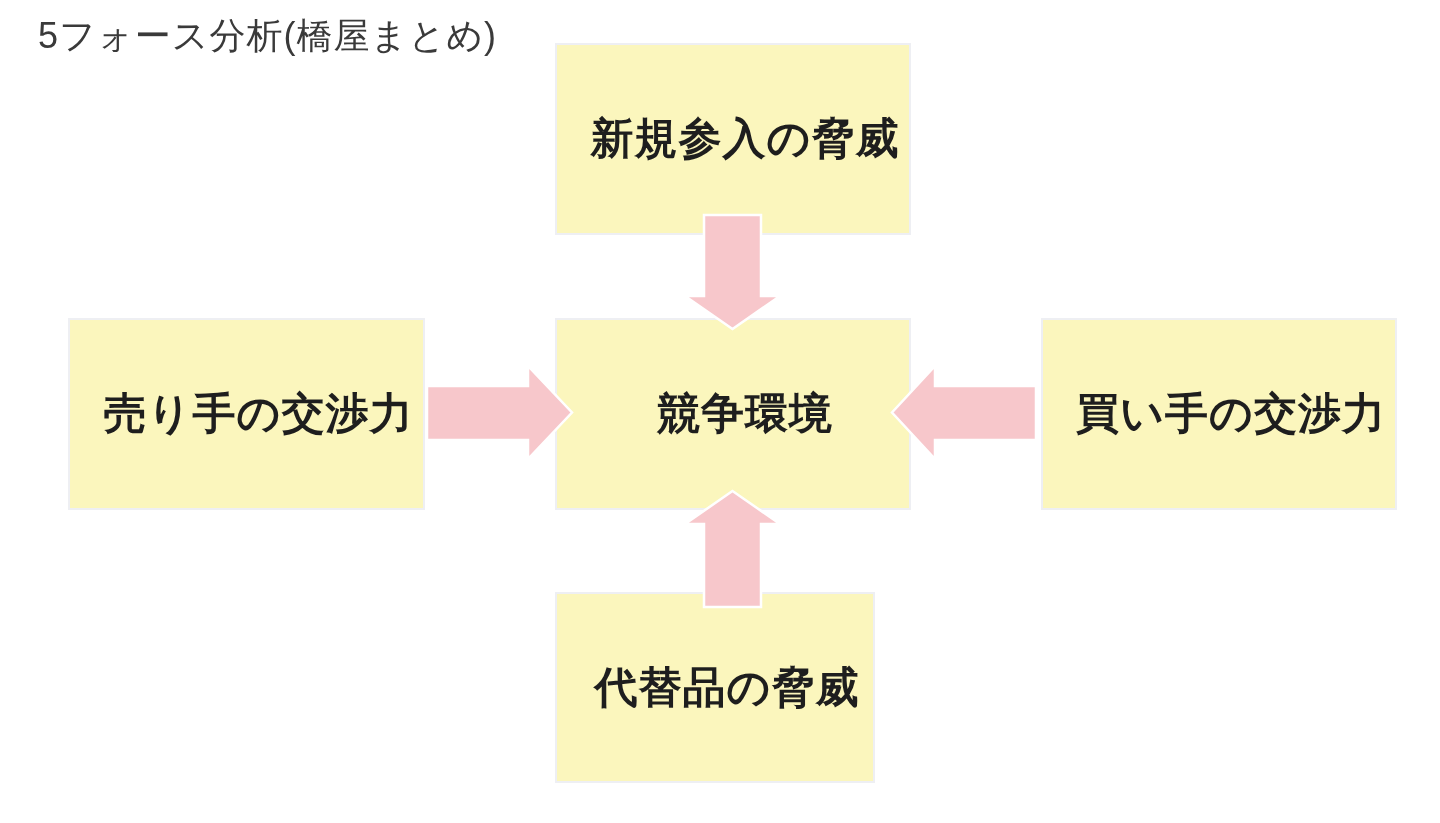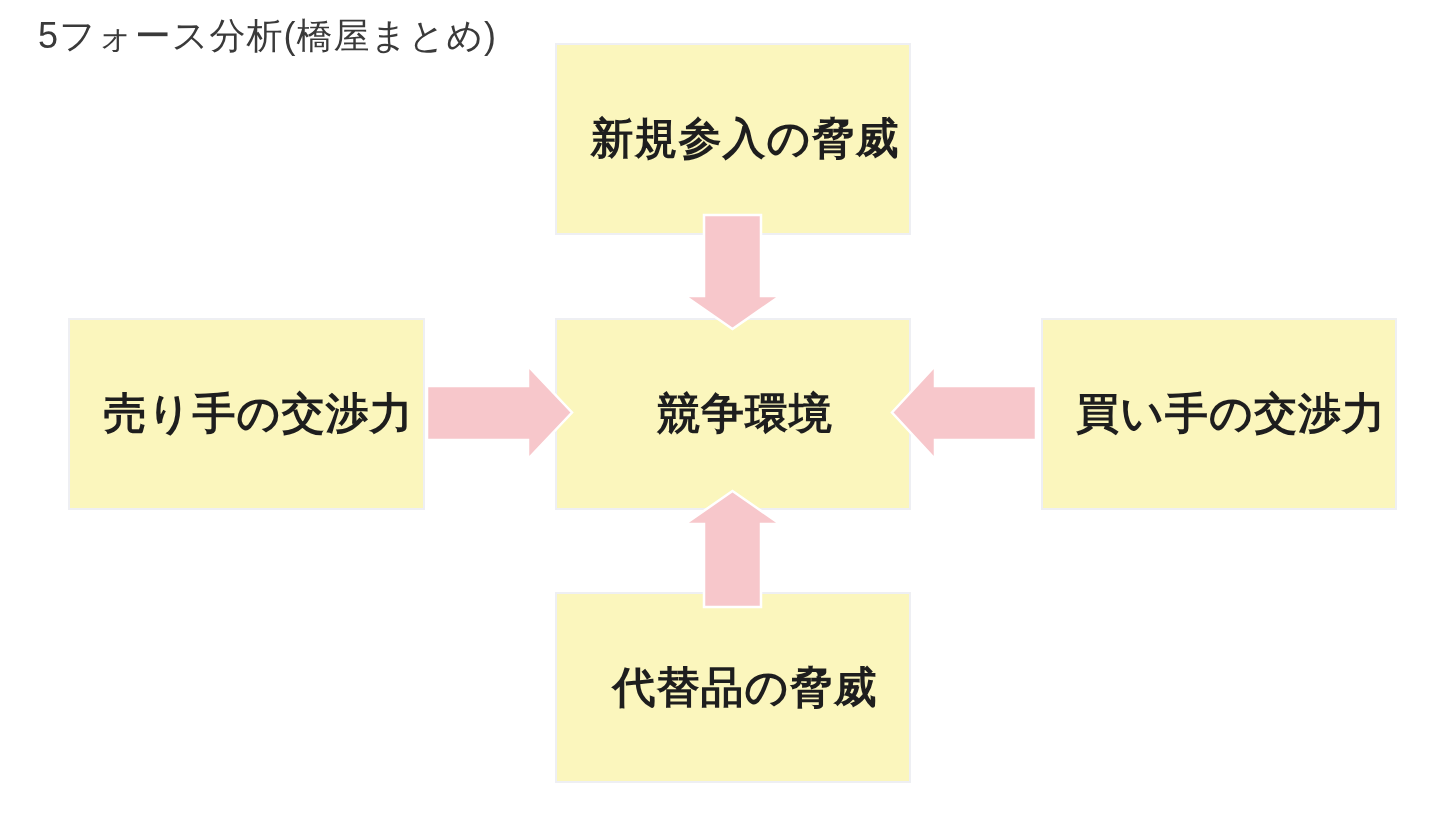--- a/index.html
+++ b/index.html
@@ -54,21 +54,21 @@
     font-size: 43px;
     font-weight: 700;
     color: var(--box-text);
     letter-spacing: 1px;
     white-space: nowrap;
   }
   .box-top    { left: 555px;  top: 43px;  width: 356px; height: 192px; }
   .box-left   { left: 68px;   top: 318px; width: 357px; height: 192px; }
   .box-center { left: 555px;  top: 318px; width: 356px; height: 192px; }
   .box-right  { left: 1041px; top: 318px; width: 356px; height: 192px; }
-  .box-bottom { left: 555px;  top: 592px; width: 356px; height: 191px; }
+  .box-bottom { left: 555px;  top: 592px; width: 320px; height: 191px; }
   .arrows-layer {
     position: absolute;
     left: 0;
     top: 0;
     width: 1440px;
     height: 823px;
     pointer-events: none;
   }
   .arrow {
     fill: var(--arrow-fill);

